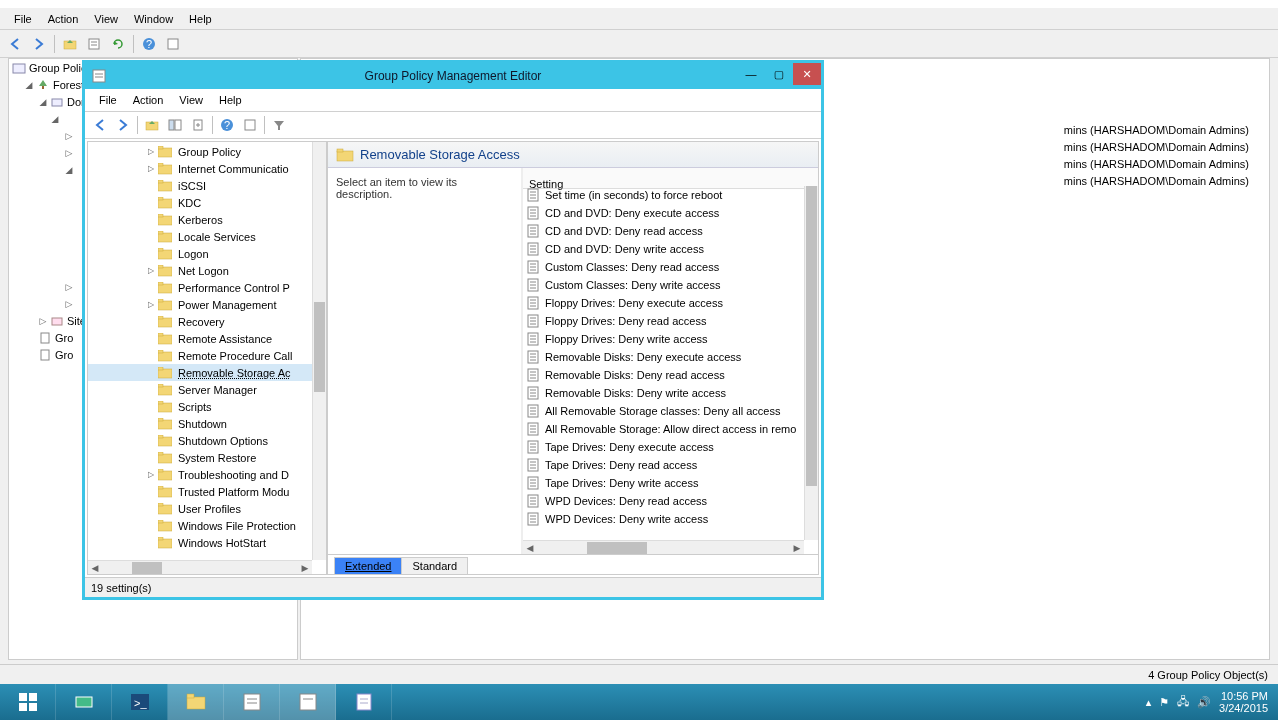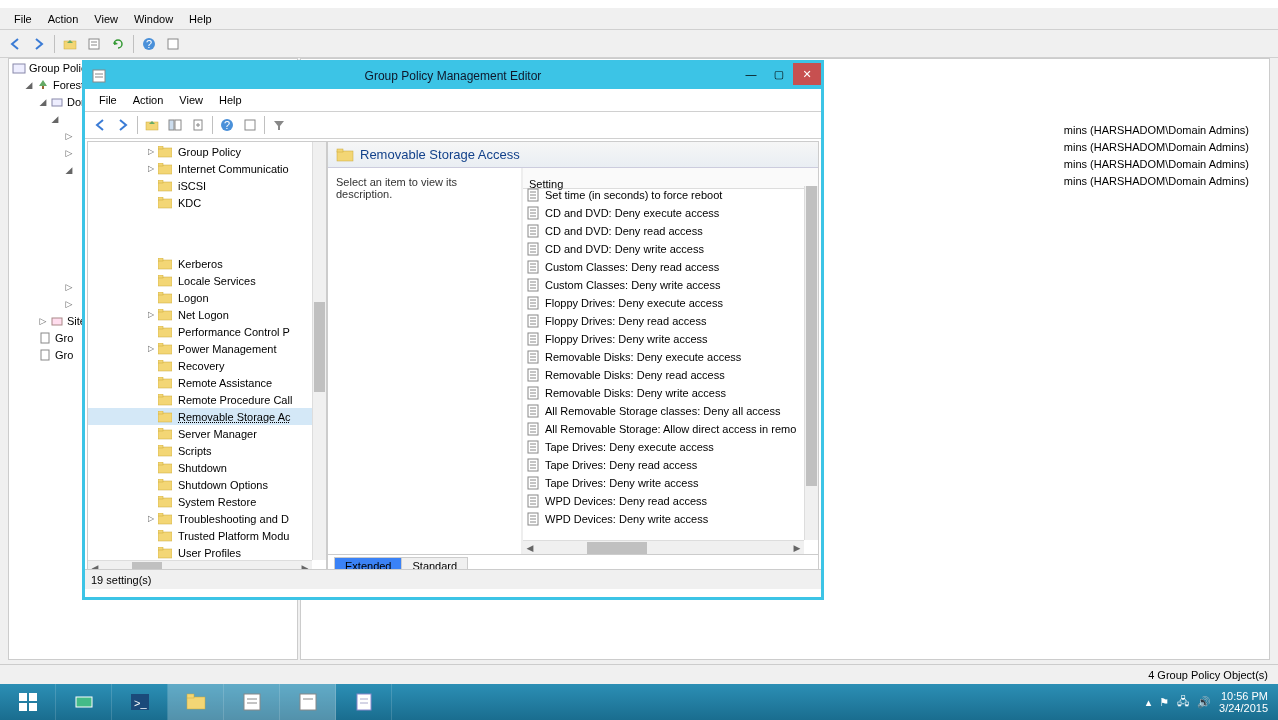--- a/index.html
+++ b/index.html
@@ -63,21 +63,21 @@
 .settings-col { flex: 1; position: relative; }
 .settings-hdr { height: 18px; border-bottom: 1px solid #ddd; padding: 10px 6px; background: #fafafa; }
 .settings-list { position: absolute; top: 18px; left: 0; right: 14px; bottom: 14px; overflow: hidden; }
 .setting-row { display: flex; align-items: center; height: 18px; padding: 0 4px; white-space: nowrap; }
 .setting-row .sicon { width: 14px; height: 14px; margin-right: 4px; display: inline-flex; }
 .tabs { height: 20px; display: flex; align-items: flex-end; padding-left: 6px; border-top: 1px solid #ccc; }
 .tab { padding: 2px 10px; border: 1px solid #ccc; border-bottom: none; background: #fff; font-size: 11px; margin-right: -1px; }
 .tab.active { background: #3b82f6; text-decoration: underline; }
 .tab:not(.active) { background: #f0f0f0; }
 
-.status-bar { position: absolute; bottom: 8px; left: 0; right: 0; height: 20px; background: #f0f0f0; border-top: 1px solid #ccc; padding: 2px 6px; display: flex; align-items: center; }
+.status-bar { position: absolute; bottom: 0; left: 0; right: 0; height: 20px; background: #f0f0f0; border-top: 1px solid #ccc; padding: 2px 6px; display: flex; align-items: center; }
 
 
 .outer-status { position: absolute; bottom: 36px; left: 0; right: 0; height: 20px; background: #f0f0f0; border-top: 1px solid #ccc; display: flex; justify-content: flex-end; align-items: center; padding-right: 10px; }
 
 
 .taskbar { position: absolute; bottom: 0; left: 0; right: 0; height: 36px; background: linear-gradient(#2c8fb5,#1a6d8f); display: flex; align-items: center; }
 .task-item { width: 56px; height: 36px; display: flex; align-items: center; justify-content: center; border-right: 1px solid rgba(255,255,255,0.15); }
 .task-item.active { background: rgba(255,255,255,0.25); }
 .tray { margin-left: auto; display: flex; align-items: center; gap: 8px; padding: 0 10px; color: #fff; font-size: 10px; }
 .tray .clock { text-align: right; line-height: 12px; }
@@ -339,21 +339,21 @@
           <div class="tree-node" style="padding-left: 72px;">
             <span class="exp" style="margin-left: -12px;"></span>
             <span class="folder">
               <svg width="14" height="12">
                 <rect x="0" y="2" width="14" height="9" class="folder-svg"></rect>
                 <rect x="0" y="0" width="5" height="3" class="folder-svg"></rect>
               </svg>
             </span>
             <span class="lbl">KDC</span>
           </div>
-          <div class="tree-node" style="padding-left: 72px; margin-top: 44px;">
+          <div class="tree-node" style="padding-left: 72px;">
             <span class="exp" style="margin-left: -12px;"></span>
             <span class="folder">
               <svg width="14" height="12">
                 <rect x="0" y="2" width="14" height="9" class="folder-svg"></rect>
                 <rect x="0" y="0" width="5" height="3" class="folder-svg"></rect>
               </svg>
             </span>
             <span class="lbl">Kerberos</span>
           </div>
           <div class="tree-node" style="padding-left: 72px;">

